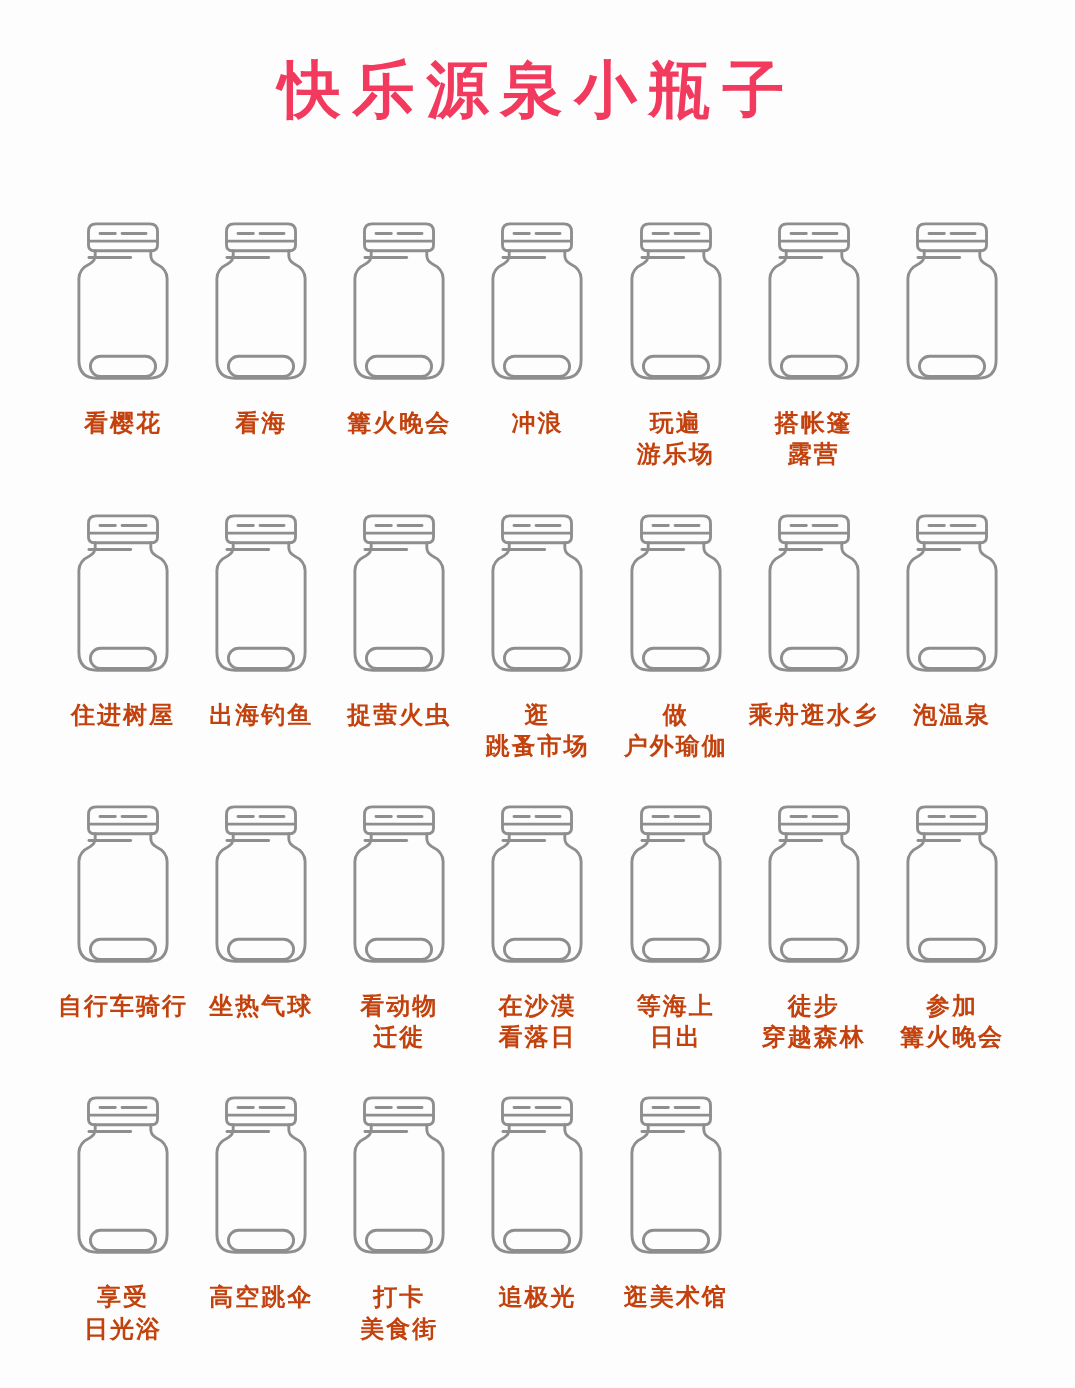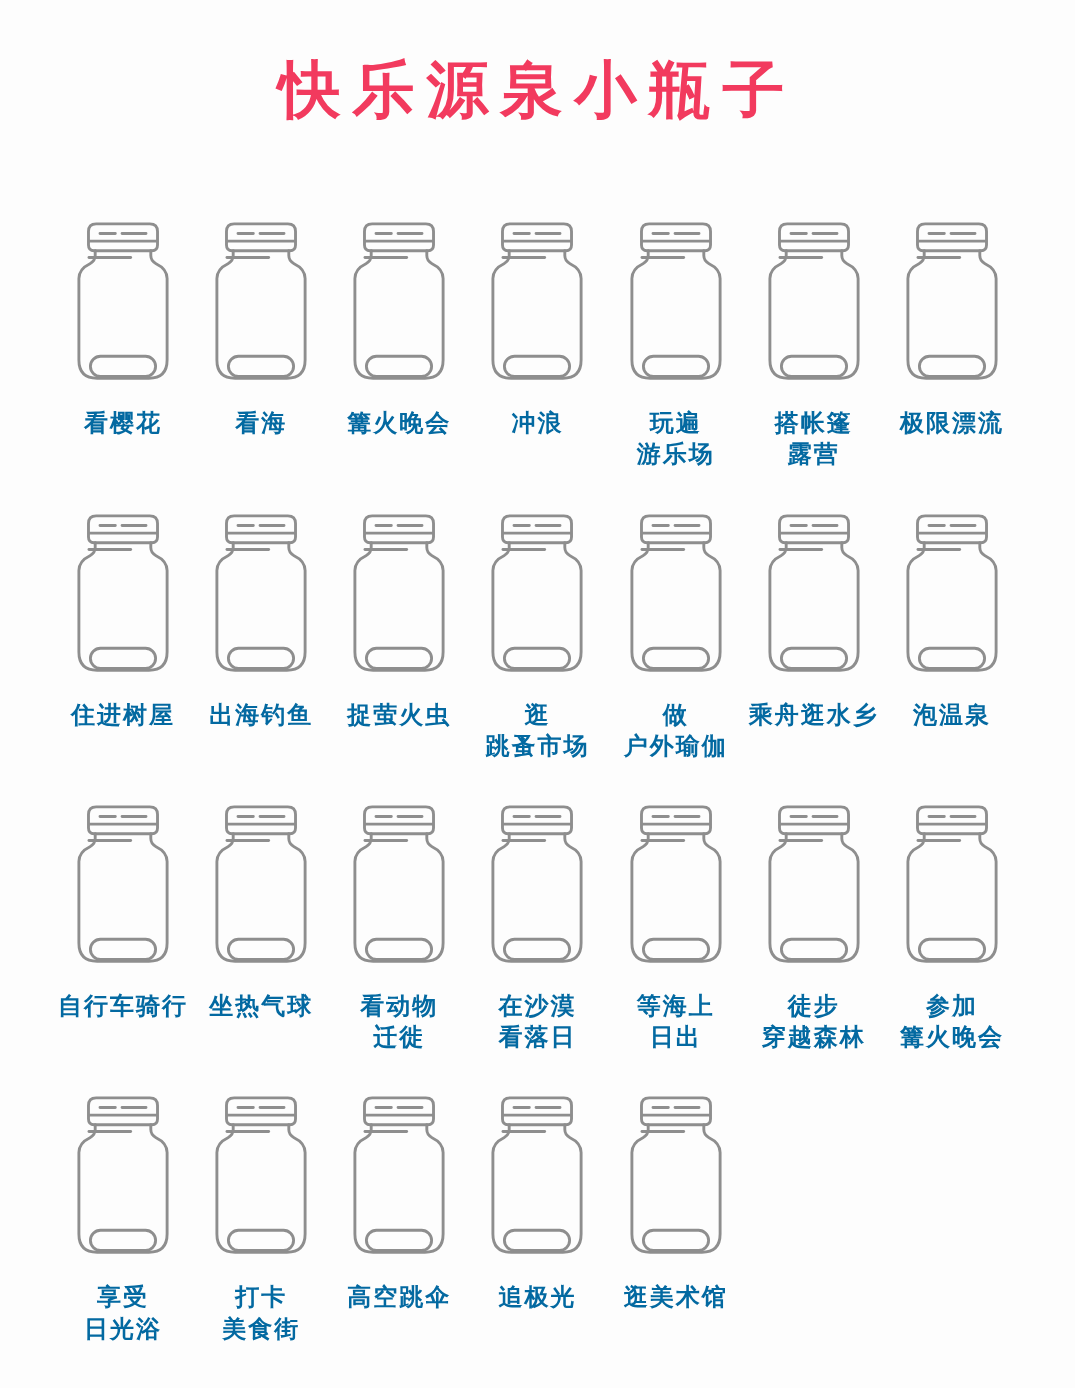--- a/index.html
+++ b/index.html
@@ -50,21 +50,21 @@
     stroke-linecap: round;
     stroke-linejoin: round;
     flex: 0 0 auto;
   }
   .jar-label {
     margin-top: 22px;
     font-size: 24px;
     font-weight: 700;
     letter-spacing: 2px;
     line-height: 1.3;
-    color: #0369a1;
+    color: #c2410c;
     text-align: center;
     white-space: pre-line;
     min-height: 62px;
   }
   .svg-defs { position: absolute; width: 0; height: 0; overflow: hidden; }
 </style>
 </head>
 <body>
 
 <svg class="svg-defs" aria-hidden="true">
@@ -128,21 +128,20 @@
           <use href="#jar-shape"></use>
         </svg>
       <div class="jar-label">搭帐篷
 露营</div>
     </div>
 
     <div class="jar-cell">
       <svg class="jar" viewBox="0 0 100 170">
           <use href="#jar-shape"></use>
         </svg>
-      <div class="jar-label">极限漂流</div>
     </div>
     <div class="jar-cell">
       <svg class="jar" viewBox="0 0 100 170">
           <use href="#jar-shape"></use>
         </svg>
       <div class="jar-label">住进树屋</div>
     </div>
     <div class="jar-cell">
       <svg class="jar" viewBox="0 0 100 170">
           <use href="#jar-shape"></use>
@@ -234,33 +233,33 @@
       <svg class="jar" viewBox="0 0 100 170">
           <use href="#jar-shape"></use>
         </svg>
       <div class="jar-label">享受
 日光浴</div>
     </div>
     <div class="jar-cell">
       <svg class="jar" viewBox="0 0 100 170">
           <use href="#jar-shape"></use>
         </svg>
+      <div class="jar-label">高空跳伞</div>
+    </div>
+    <div class="jar-cell">
+      <svg class="jar" viewBox="0 0 100 170">
+          <use href="#jar-shape"></use>
+        </svg>
       <div class="jar-label">打卡
 美食街</div>
     </div>
     <div class="jar-cell">
       <svg class="jar" viewBox="0 0 100 170">
           <use href="#jar-shape"></use>
         </svg>
-      <div class="jar-label">高空跳伞</div>
-    </div>
-    <div class="jar-cell">
-      <svg class="jar" viewBox="0 0 100 170">
-          <use href="#jar-shape"></use>
-        </svg>
       <div class="jar-label">追极光</div>
     </div>
     <div class="jar-cell">
       <svg class="jar" viewBox="0 0 100 170">
           <use href="#jar-shape"></use>
         </svg>
       <div class="jar-label">逛美术馆</div>
     </div>
 
   </div>

